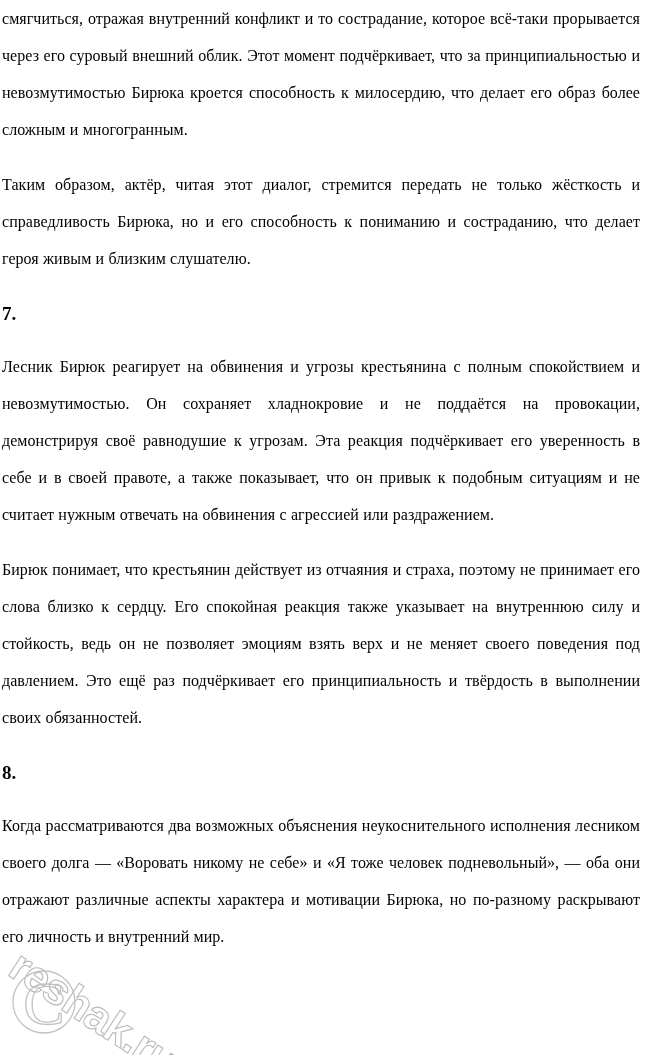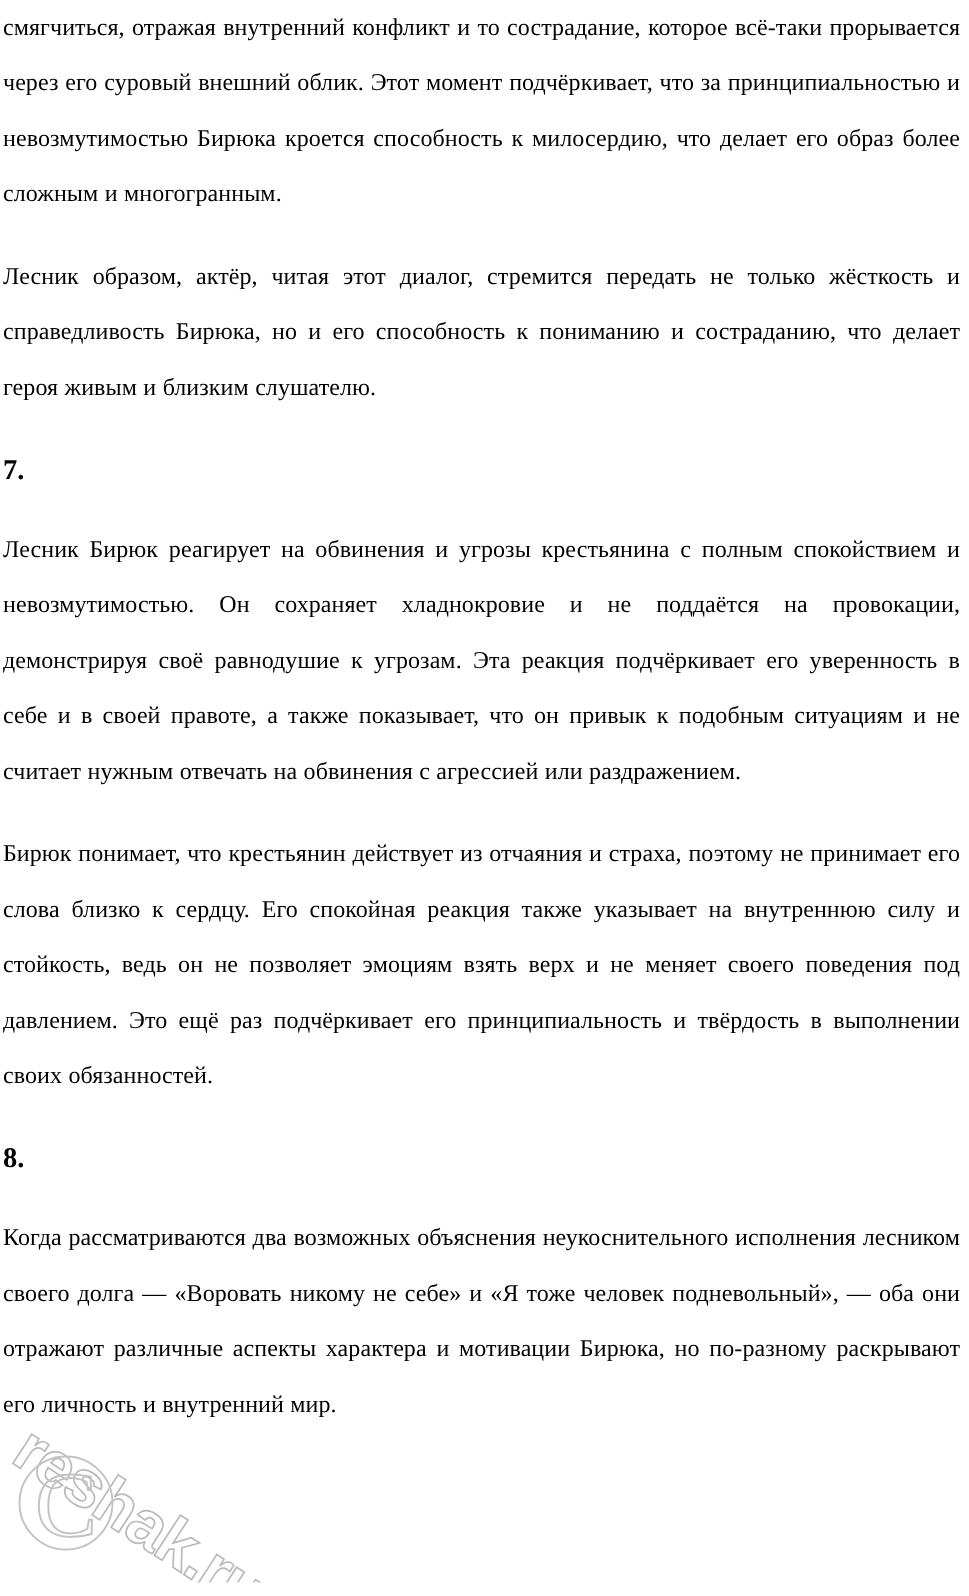--- a/index.html
+++ b/index.html
@@ -92,21 +92,21 @@
 </style>
 </head>
 <body>
 
 <div id="page">
 
   <div id="content">
 
     <p class="para">смягчиться, отражая внутренний конфликт и то сострадание, которое всё-таки прорывается через его суровый внешний облик. Этот момент подчёркивает, что за принципиальностью и невозмутимостью Бирюка кроется способность к милосердию, что делает его образ более сложным и многогранным.</p>
 
-    <p class="para">Лесник образом, актёр, читая этот диалог, стремится передать не только жёсткость и справедливость Бирюка, но и его способность к пониманию и состраданию, что делает героя живым и близким слушателю.</p>
+    <p class="para">Таким образом, актёр, читая этот диалог, стремится передать не только жёсткость и справедливость Бирюка, но и его способность к пониманию и состраданию, что делает героя живым и близким слушателю.</p>
 
     <h2 class="heading">7.</h2>
 
     <p class="para">Лесник Бирюк реагирует на обвинения и угрозы крестьянина с полным спокойствием и невозмутимостью. Он сохраняет хладнокровие и не поддаётся на провокации, демонстрируя своё равнодушие к угрозам. Эта реакция подчёркивает его уверенность в себе и в своей правоте, а также показывает, что он привык к подобным ситуациям и не считает нужным отвечать на обвинения с агрессией или раздражением.</p>
 
     <p class="para">Бирюк понимает, что крестьянин действует из отчаяния и страха, поэтому не принимает его слова близко к сердцу. Его спокойная реакция также указывает на внутреннюю силу и стойкость, ведь он не позволяет эмоциям взять верх и не меняет своего поведения под давлением. Это ещё раз подчёркивает его принципиальность и твёрдость в выполнении своих обязанностей.</p>
 
     <h2 class="heading">8.</h2>
 
     <p class="para">Когда рассматриваются два возможных объяснения неукоснительного исполнения лесником своего долга — «Воровать никому не себе» и «Я тоже человек подневольный», — оба они отражают различные аспекты характера и мотивации Бирюка, но по-разному раскрывают его личность и внутренний мир.</p>

